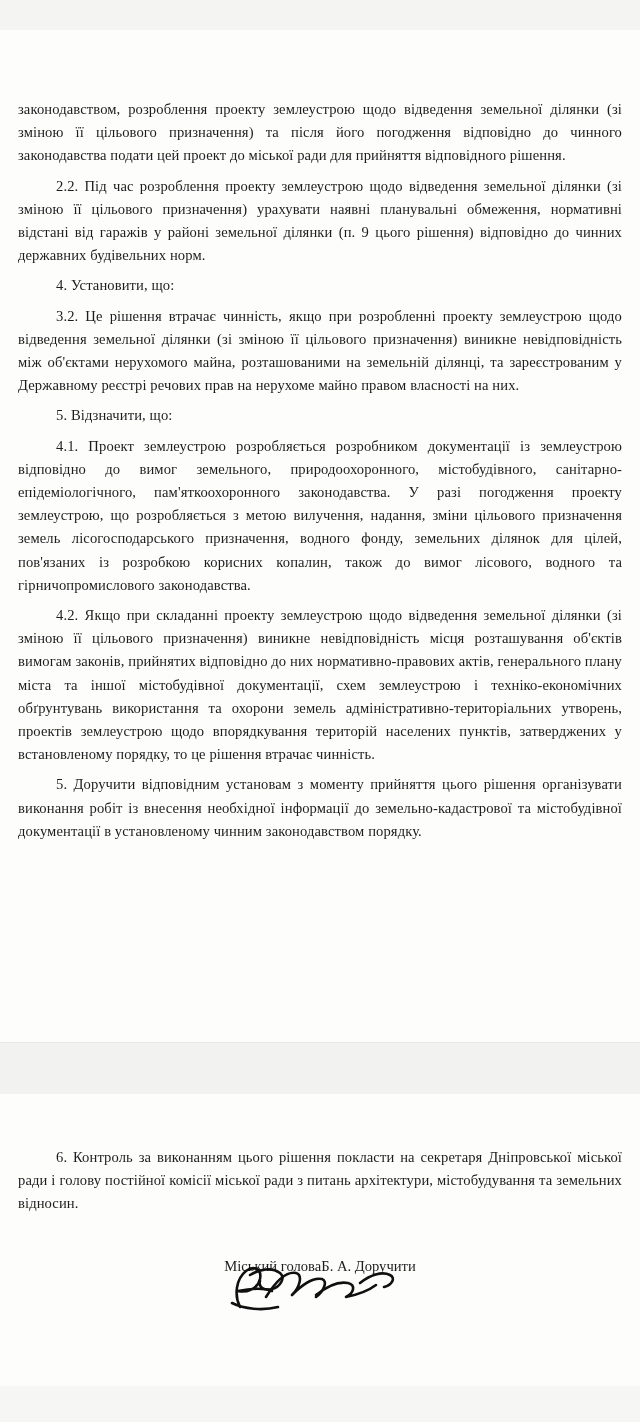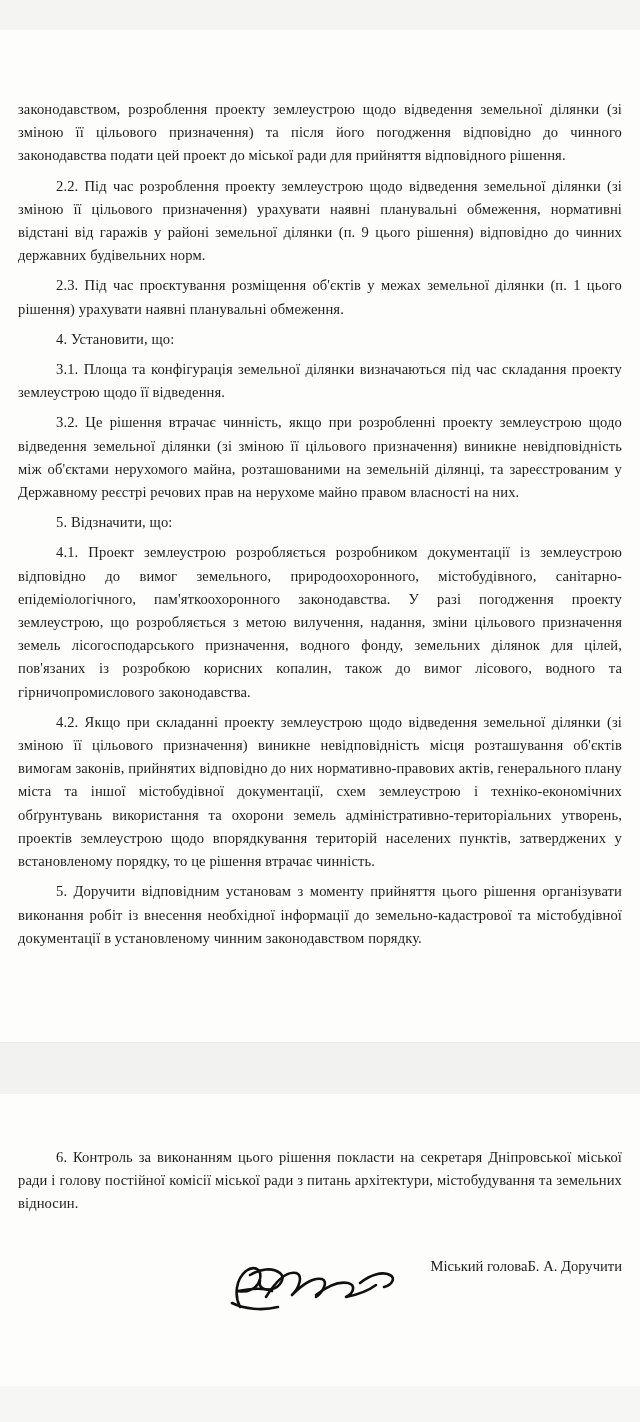--- a/index.html
+++ b/index.html
@@ -78,21 +78,21 @@
   .block-1 { top: 98px; }
   .block-2 { top: 1146px; }
 
   .signature-row {
     position: absolute;
     left: 18px;
     right: 18px;
     top: 1258px;
     display: flex;
     align-items: flex-start;
-    justify-content: flex-end;
+    justify-content: center;
     font-size: 14.6px;
   }
   .sig-left, .sig-right {
     white-space: nowrap;
   }
   .sig-mark {
     position: absolute;
     left: 210px;
     top: 1245px;
     width: 200px;
@@ -107,23 +107,21 @@
 
   <div class="scan-top"></div>
   <div class="sheet-one"></div>
   <div class="scan-gap"></div>
   <div class="sheet-two"></div>
   <div class="scan-bottom"></div>
 
   <div class="body-text block-1">
     <p class="p noindent">законодавством, розроблення проекту землеустрою щодо відведення земельної ділянки (зі зміною її цільового призначення) та після його погодження відповідно до чинного законодавства подати цей проект до міської ради для прийняття відповідного рішення.</p>
     <p class="p indent">2.2. Під час розроблення проекту землеустрою щодо відведення земельної ділянки (зі зміною її цільового призначення) урахувати наявні планувальні обмеження, нормативні відстані від гаражів у районі земельної ділянки (п. 9 цього рішення) відповідно до чинних державних будівельних норм.</p>
-    <p class="p indent">2.3. Під час проєктування розміщення об'єктів у межах земельної ділянки (п. 1 цього рішення) урахувати наявні планувальні обмеження.</p>
     <p class="p indent">4. Установити, що:</p>
-    <p class="p indent">3.1. Площа та конфігурація земельної ділянки визначаються під час складання проекту землеустрою щодо її відведення.</p>
     <p class="p indent">3.2. Це рішення втрачає чинність, якщо при розробленні проекту землеустрою щодо відведення земельної ділянки (зі зміною її цільового призначення) виникне невідповідність між об'єктами нерухомого майна, розташованими на земельній ділянці, та зареєстрованим у Державному реєстрі речових прав на нерухоме майно правом власності на них.</p>
     <p class="p indent">5. Відзначити, що:</p>
     <p class="p indent">4.1. Проект землеустрою розробляється розробником документації із землеустрою відповідно до вимог земельного, природоохоронного, містобудівного, санітарно-епідеміологічного, пам'яткоохоронного законодавства. У разі погодження проекту землеустрою, що розробляється з метою вилучення, надання, зміни цільового призначення земель лісогосподарського призначення, водного фонду, земельних ділянок для цілей, пов'язаних із розробкою корисних копалин, також до вимог лісового, водного та гірничопромислового законодавства.</p>
     <p class="p indent">4.2. Якщо при складанні проекту землеустрою щодо відведення земельної ділянки (зі зміною її цільового призначення) виникне невідповідність місця розташування об'єктів вимогам законів, прийнятих відповідно до них нормативно-правових актів, генерального плану міста та іншої містобудівної документації, схем землеустрою і техніко-економічних обґрунтувань використання та охорони земель адміністративно-територіальних утворень, проектів землеустрою щодо впорядкування територій населених пунктів, затверджених у встановленому порядку, то це рішення втрачає чинність.</p>
     <p class="p indent">5. Доручити відповідним установам з моменту прийняття цього рішення організувати виконання робіт із внесення необхідної інформації до земельно-кадастрової та містобудівної документації в установленому чинним законодавством порядку.</p>
   </div>
 
   <div class="body-text block-2">
     <p class="p indent">6. Контроль за виконанням цього рішення покласти на секретаря Дніпровської міської ради і голову постійної комісії міської ради з питань архітектури, містобудування та земельних відносин.</p>
   </div>

